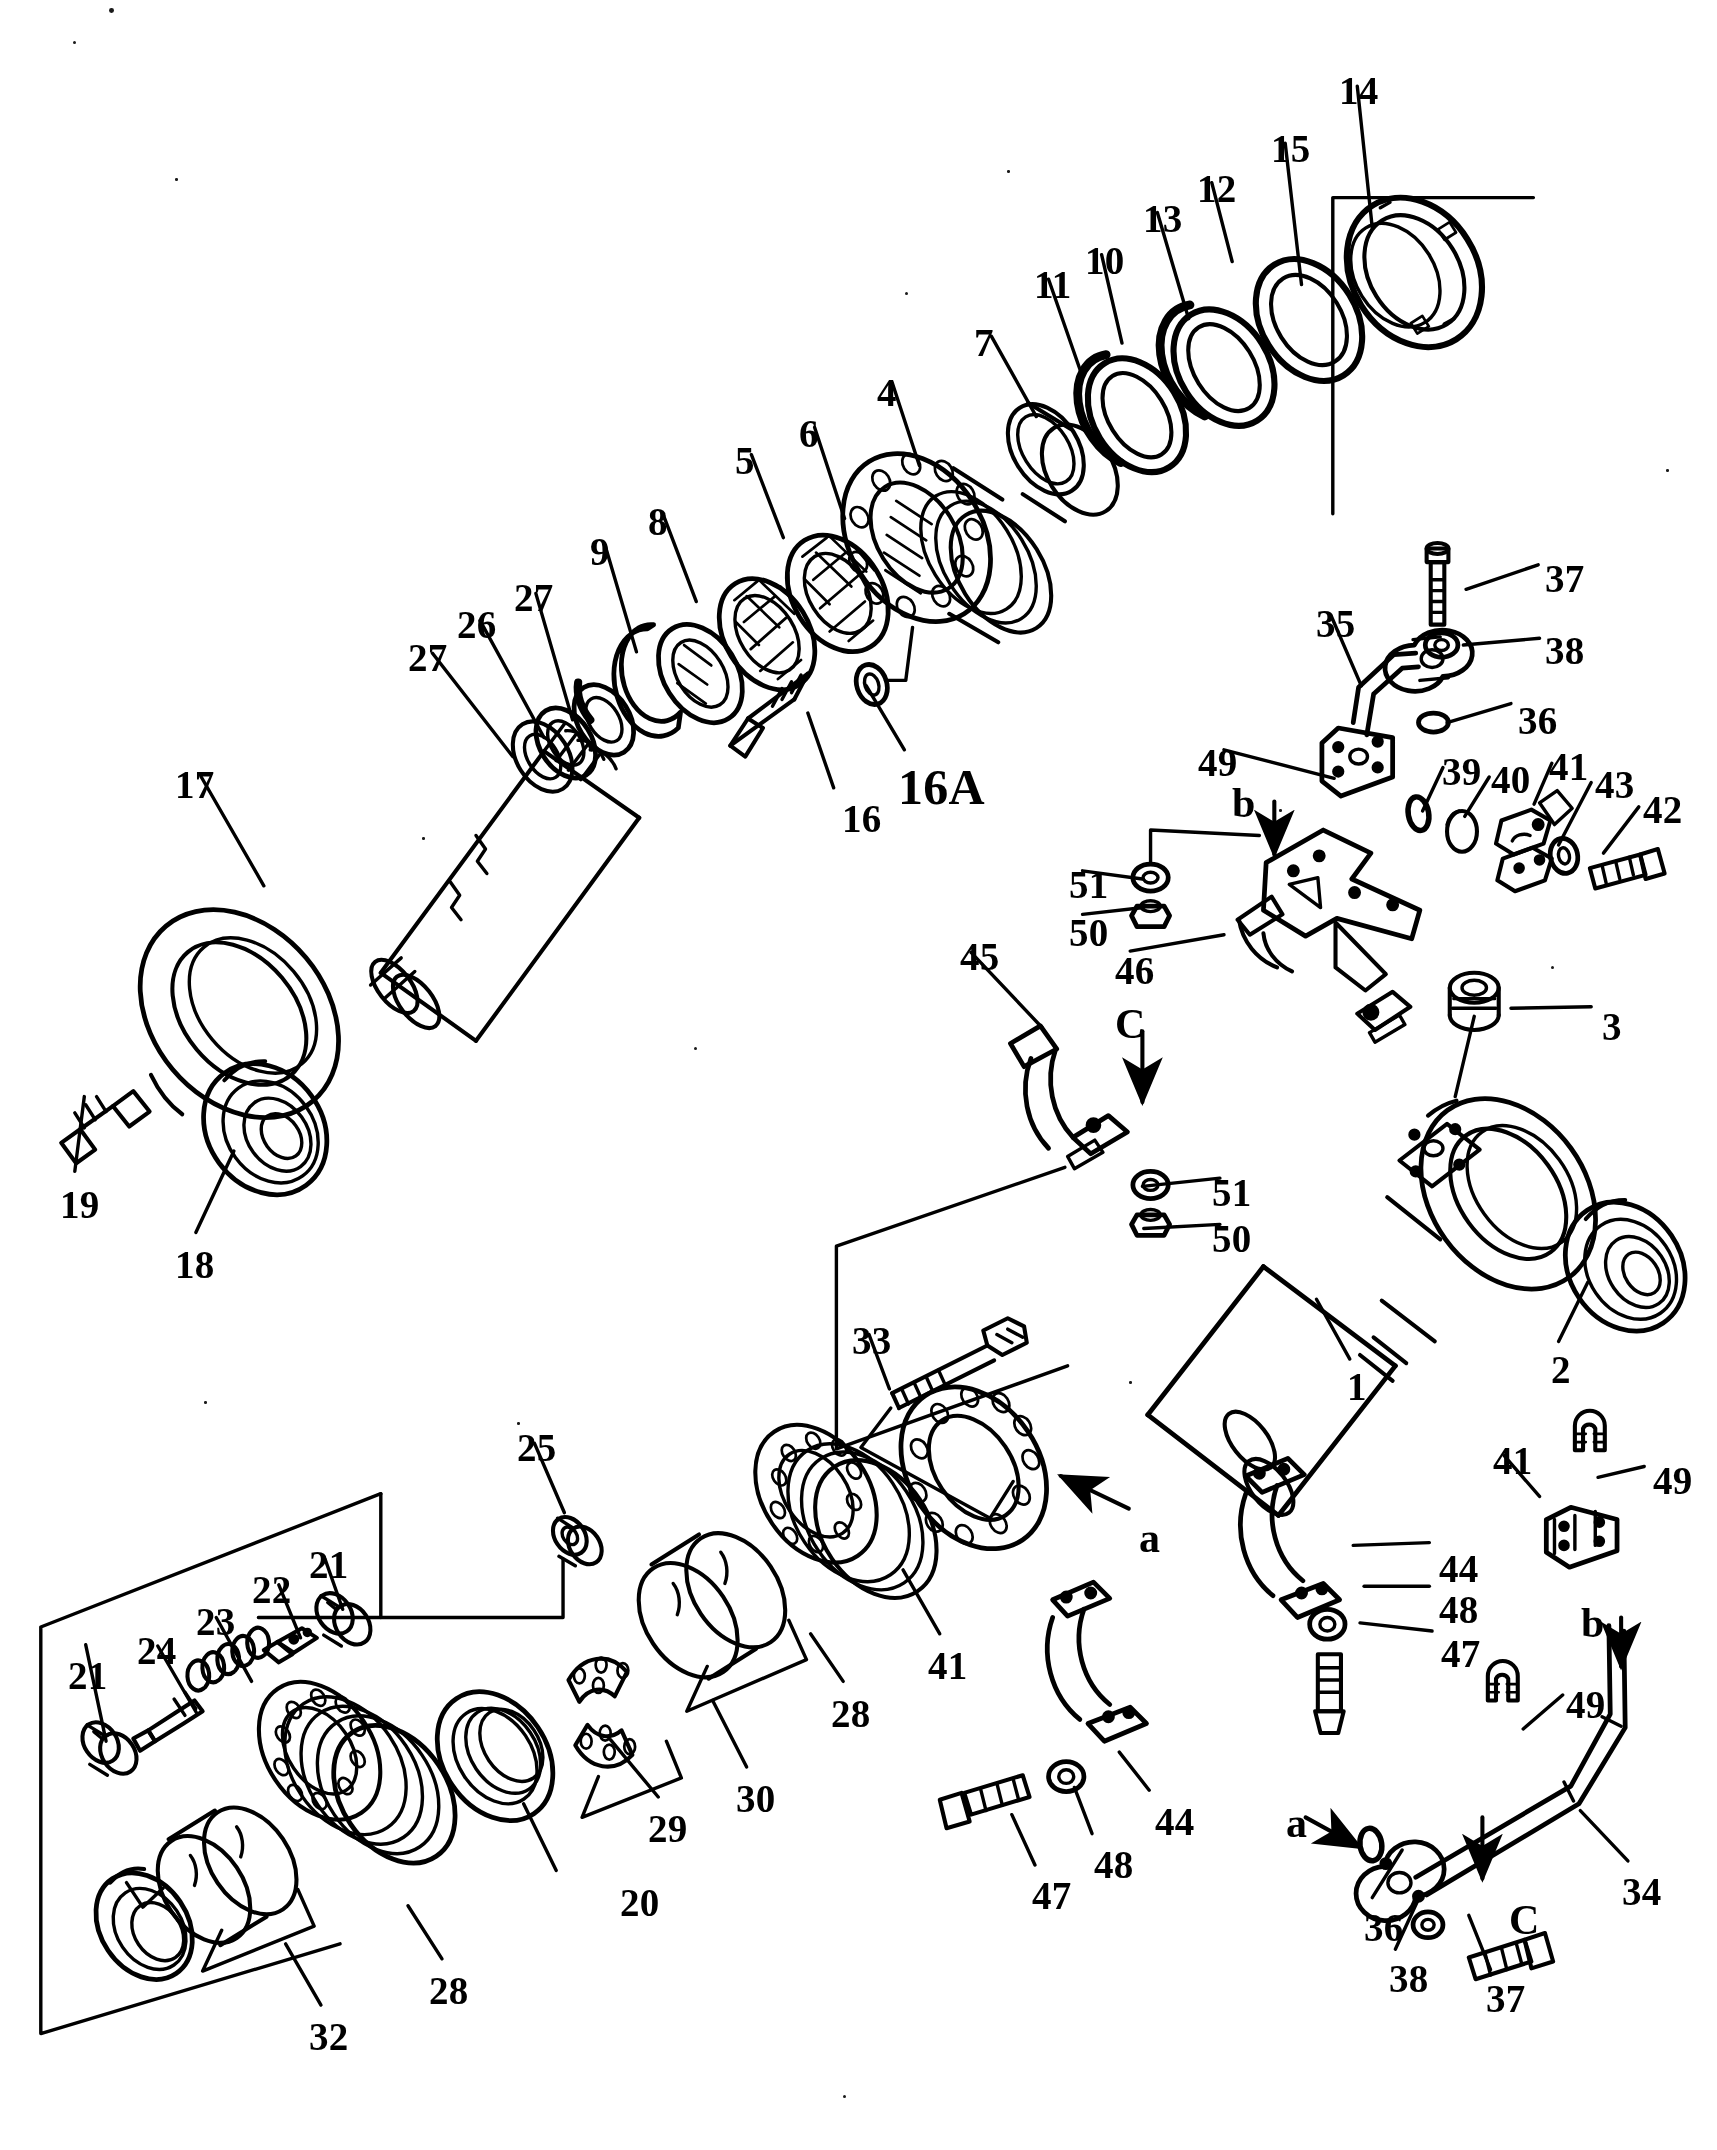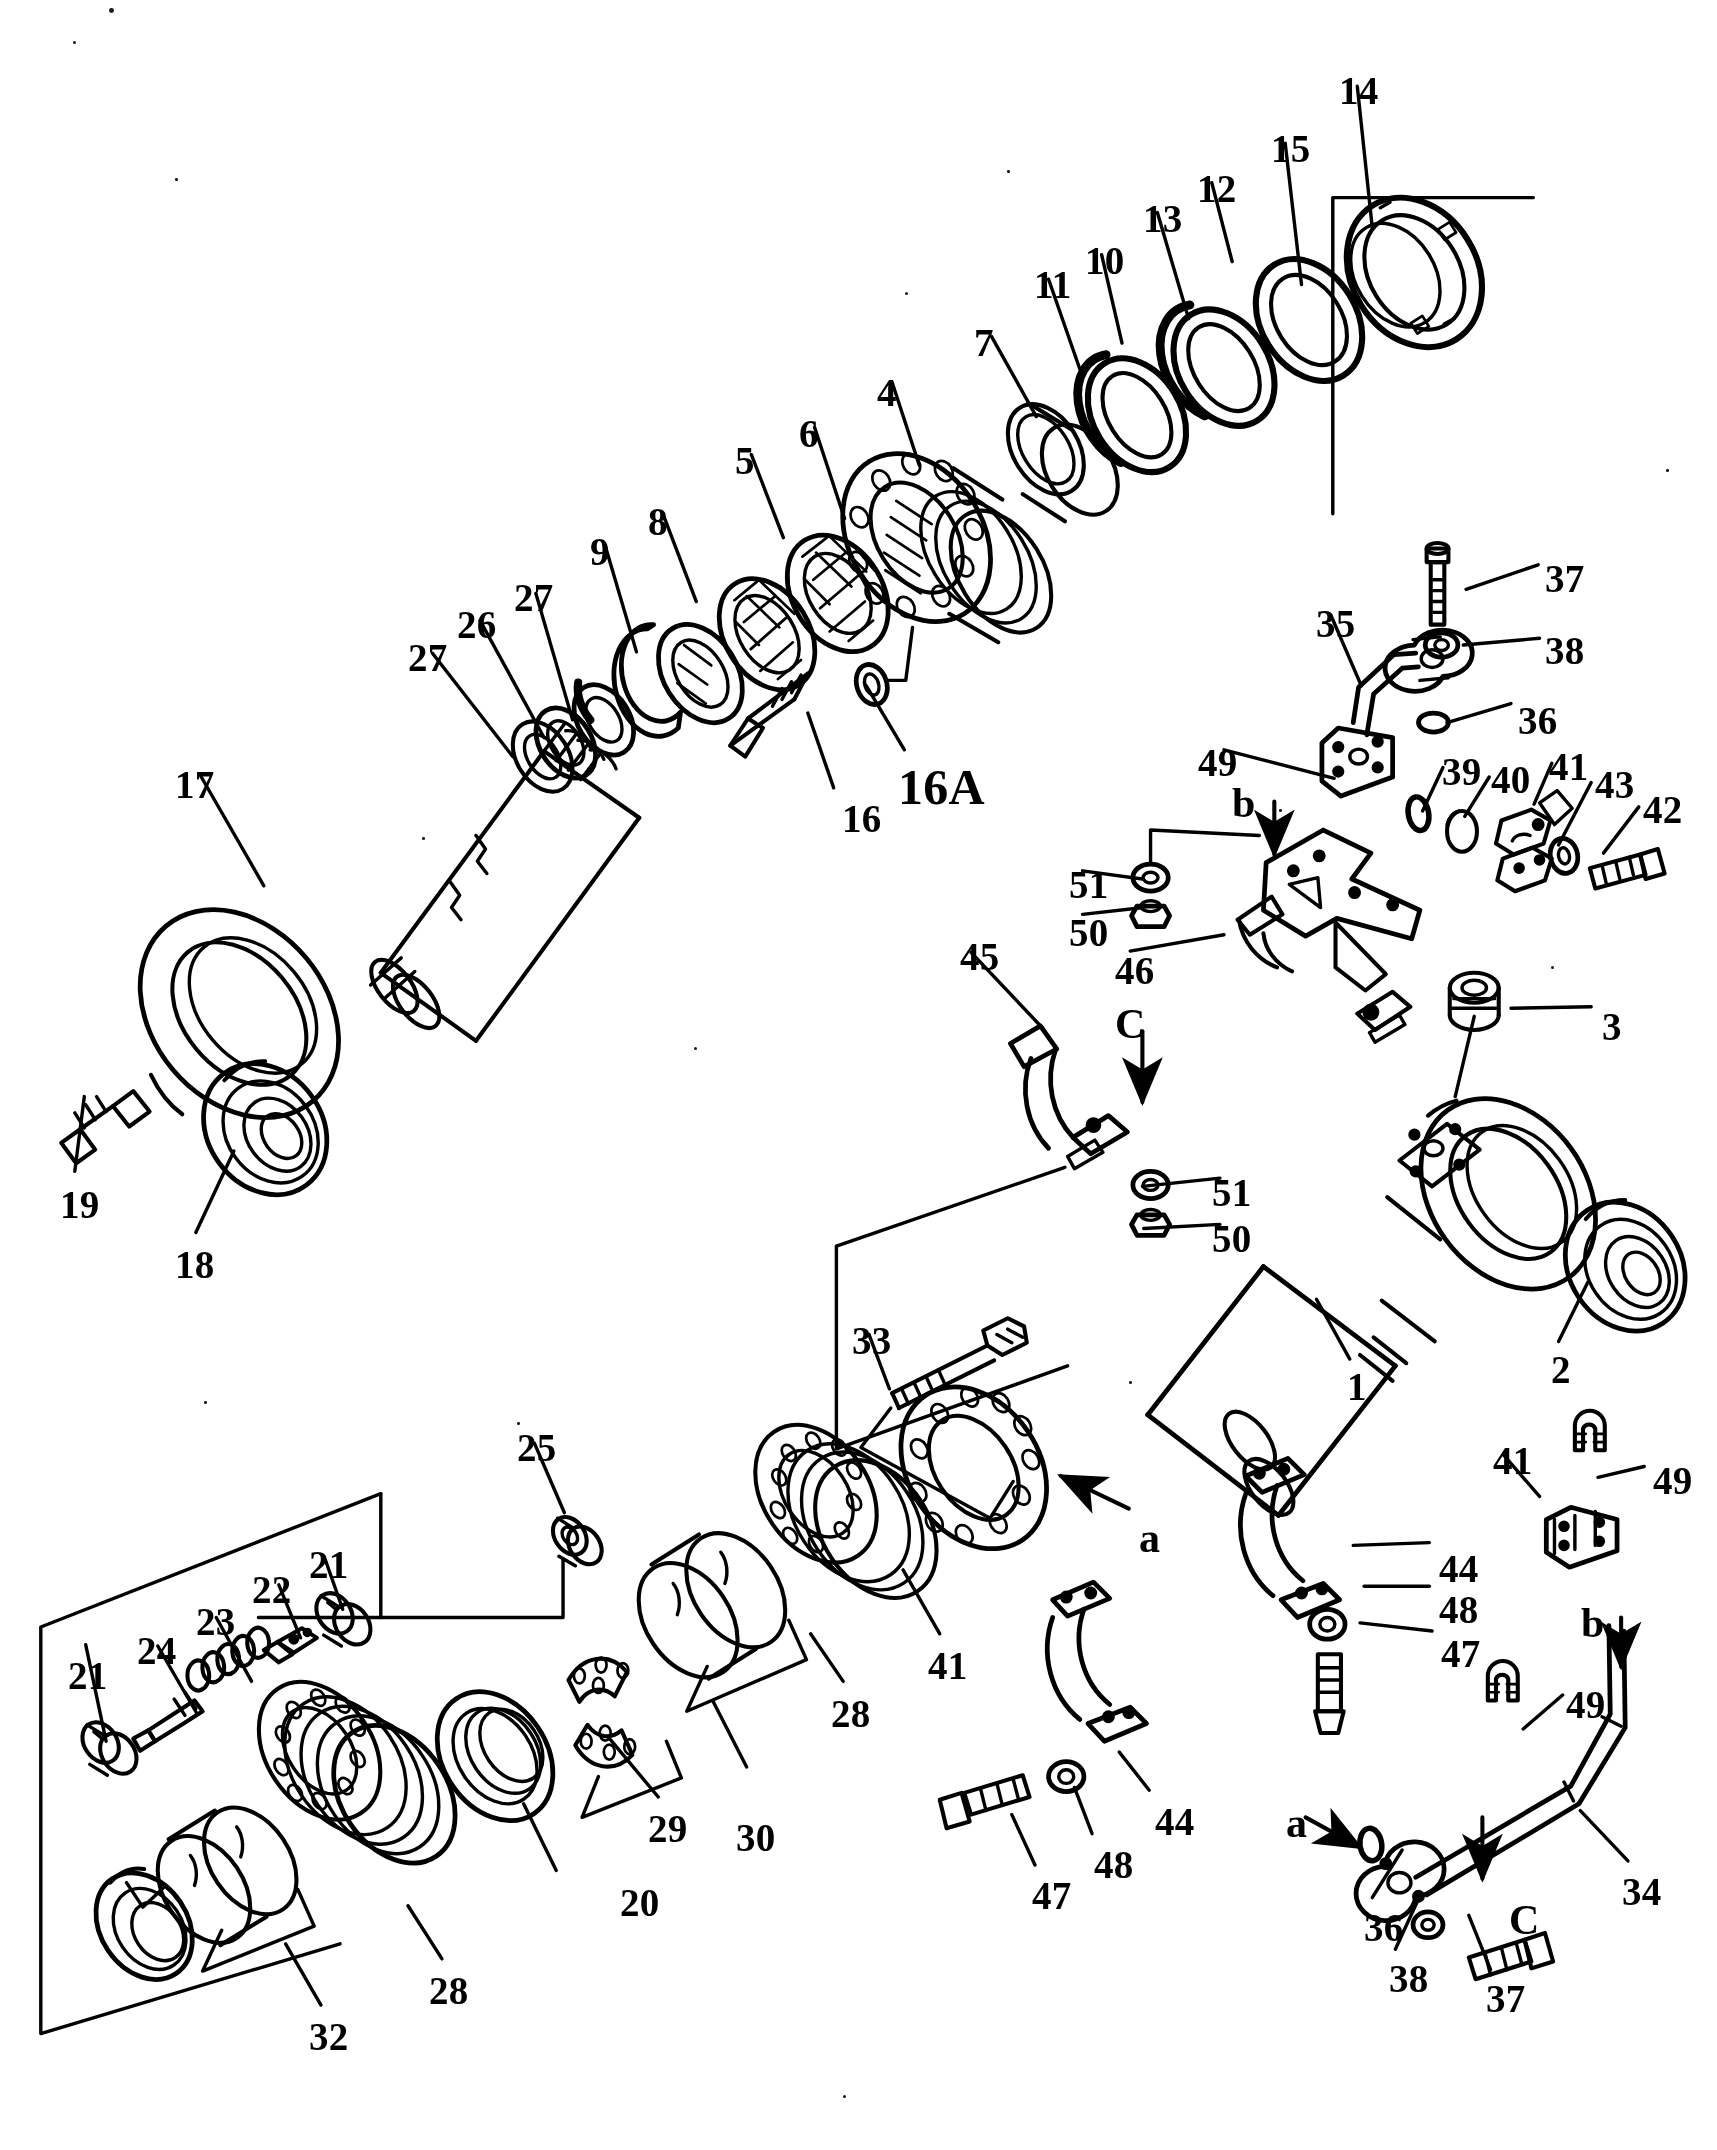--- a/index.html
+++ b/index.html
@@ -769,21 +769,21 @@
       <div class="lbl" style="left: 252px; top: 1570px;">22</div>
       <div class="lbl" style="left: 196px; top: 1602px;">23</div>
       <div class="lbl" style="left: 137px; top: 1631px;">24</div>
       <div class="lbl" style="left: 517px; top: 1428px;">25</div>
       <div class="lbl" style="left: 457px; top: 605px;">26</div>
       <div class="lbl" style="left: 408px; top: 638px;">27</div>
       <div class="lbl" style="left: 514px; top: 578px;">27</div>
       <div class="lbl" style="left: 429px; top: 1971px;">28</div>
       <div class="lbl" style="left: 831px; top: 1694px;">28</div>
       <div class="lbl" style="left: 648px; top: 1809px;">29</div>
-      <div class="lbl" style="left: 736px; top: 1779px; margin-top: 39px;">30</div>
+      <div class="lbl" style="left: 736px; top: 1779px;">30</div>
       <div class="lbl" style="left: 928px; top: 1646px;">41</div>
       <div class="lbl" style="left: 309px; top: 2017px;">32</div>
       <div class="lbl" style="left: 852px; top: 1321px;">33</div>
       <div class="lbl" style="left: 1622px; top: 1872px;">34</div>
       <div class="lbl" style="left: 1316px; top: 604px;">35</div>
       <div class="lbl" style="left: 1518px; top: 701px;">36</div>
       <div class="lbl" style="left: 1364px; top: 1908px;">36</div>
       <div class="lbl" style="left: 1545px; top: 559px;">37</div>
       <div class="lbl" style="left: 1486px; top: 1979px;">37</div>
       <div class="lbl" style="left: 1545px; top: 631px;">38</div>

